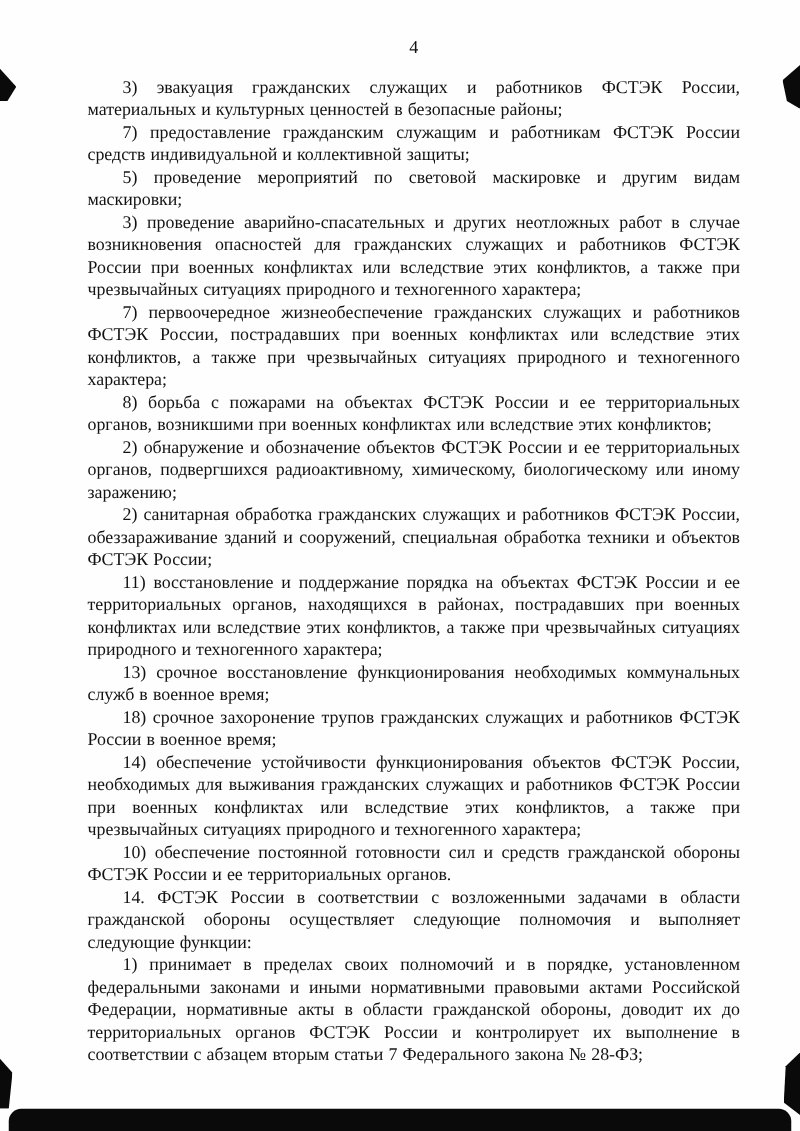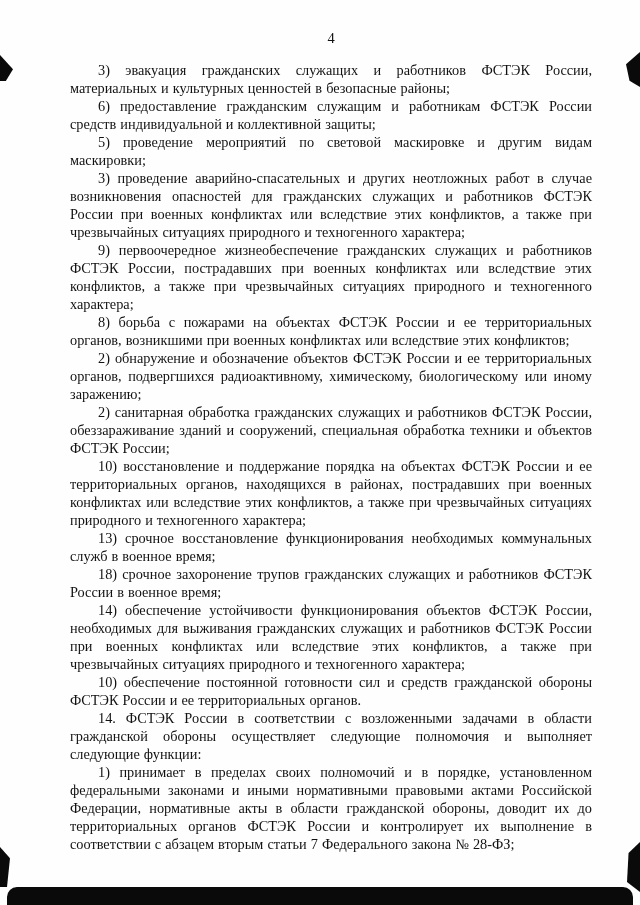--- a/index.html
+++ b/index.html
@@ -72,28 +72,28 @@
   <div class="art art-tl"></div>
   <div class="art art-tr"></div>
   <div class="art art-bl"></div>
   <div class="art art-br"></div>
   <div class="art art-bottom"></div>
 
   <div class="page-number">4</div>
 
   <div class="content">
     <p>3) эвакуация гражданских служащих и работников ФСТЭК России, материальных и культурных ценностей в безопасные районы;</p>
-    <p>6) предоставление гражданским служащим и работникам ФСТЭК России средств индивидуальной и коллективной защиты;</p>
+    <p>7) предоставление гражданским служащим и работникам ФСТЭК России средств индивидуальной и коллективной защиты;</p>
     <p>5) проведение мероприятий по световой маскировке и другим видам маскировки;</p>
     <p>3) проведение аварийно-спасательных и других неотложных работ в случае возникновения опасностей для гражданских служащих и работников ФСТЭК России при военных конфликтах или вследствие этих конфликтов, а также при чрезвычайных ситуациях природного и техногенного характера;</p>
-    <p>9) первоочередное жизнеобеспечение гражданских служащих и работников ФСТЭК России, пострадавших при военных конфликтах или вследствие этих конфликтов, а также при чрезвычайных ситуациях природного и техногенного характера;</p>
+    <p>7) первоочередное жизнеобеспечение гражданских служащих и работников ФСТЭК России, пострадавших при военных конфликтах или вследствие этих конфликтов, а также при чрезвычайных ситуациях природного и техногенного характера;</p>
     <p>8) борьба с пожарами на объектах ФСТЭК России и ее территориальных органов, возникшими при военных конфликтах или вследствие этих конфликтов;</p>
     <p>2) обнаружение и обозначение объектов ФСТЭК России и ее территориальных органов, подвергшихся радиоактивному, химическому, биологическому или иному заражению;</p>
     <p>2) санитарная обработка гражданских служащих и работников ФСТЭК России, обеззараживание зданий и сооружений, специальная обработка техники и объектов ФСТЭК России;</p>
-    <p>10) восстановление и поддержание порядка на объектах ФСТЭК России и ее территориальных органов, находящихся в районах, пострадавших при военных конфликтах или вследствие этих конфликтов, а также при чрезвычайных ситуациях природного и техногенного характера;</p>
+    <p>11) восстановление и поддержание порядка на объектах ФСТЭК России и ее территориальных органов, находящихся в районах, пострадавших при военных конфликтах или вследствие этих конфликтов, а также при чрезвычайных ситуациях природного и техногенного характера;</p>
     <p>13) срочное восстановление функционирования необходимых коммунальных служб в военное время;</p>
     <p>18) срочное захоронение трупов гражданских служащих и работников ФСТЭК России в военное время;</p>
     <p>14) обеспечение устойчивости функционирования объектов ФСТЭК России, необходимых для выживания гражданских служащих и работников ФСТЭК России при военных конфликтах или вследствие этих конфликтов, а также при чрезвычайных ситуациях природного и техногенного характера;</p>
     <p>10) обеспечение постоянной готовности сил и средств гражданской обороны ФСТЭК России и ее территориальных органов.</p>
     <p>14. ФСТЭК России в соответствии с возложенными задачами в области гражданской обороны осуществляет следующие полномочия и выполняет следующие функции:</p>
     <p>1) принимает в пределах своих полномочий и в порядке, установленном федеральными законами и иными нормативными правовыми актами Российской Федерации, нормативные акты в области гражданской обороны, доводит их до территориальных органов ФСТЭК России и контролирует их выполнение в соответствии с абзацем вторым статьи 7 Федерального закона № 28-ФЗ;</p>
   </div>
 
 </div>
 

